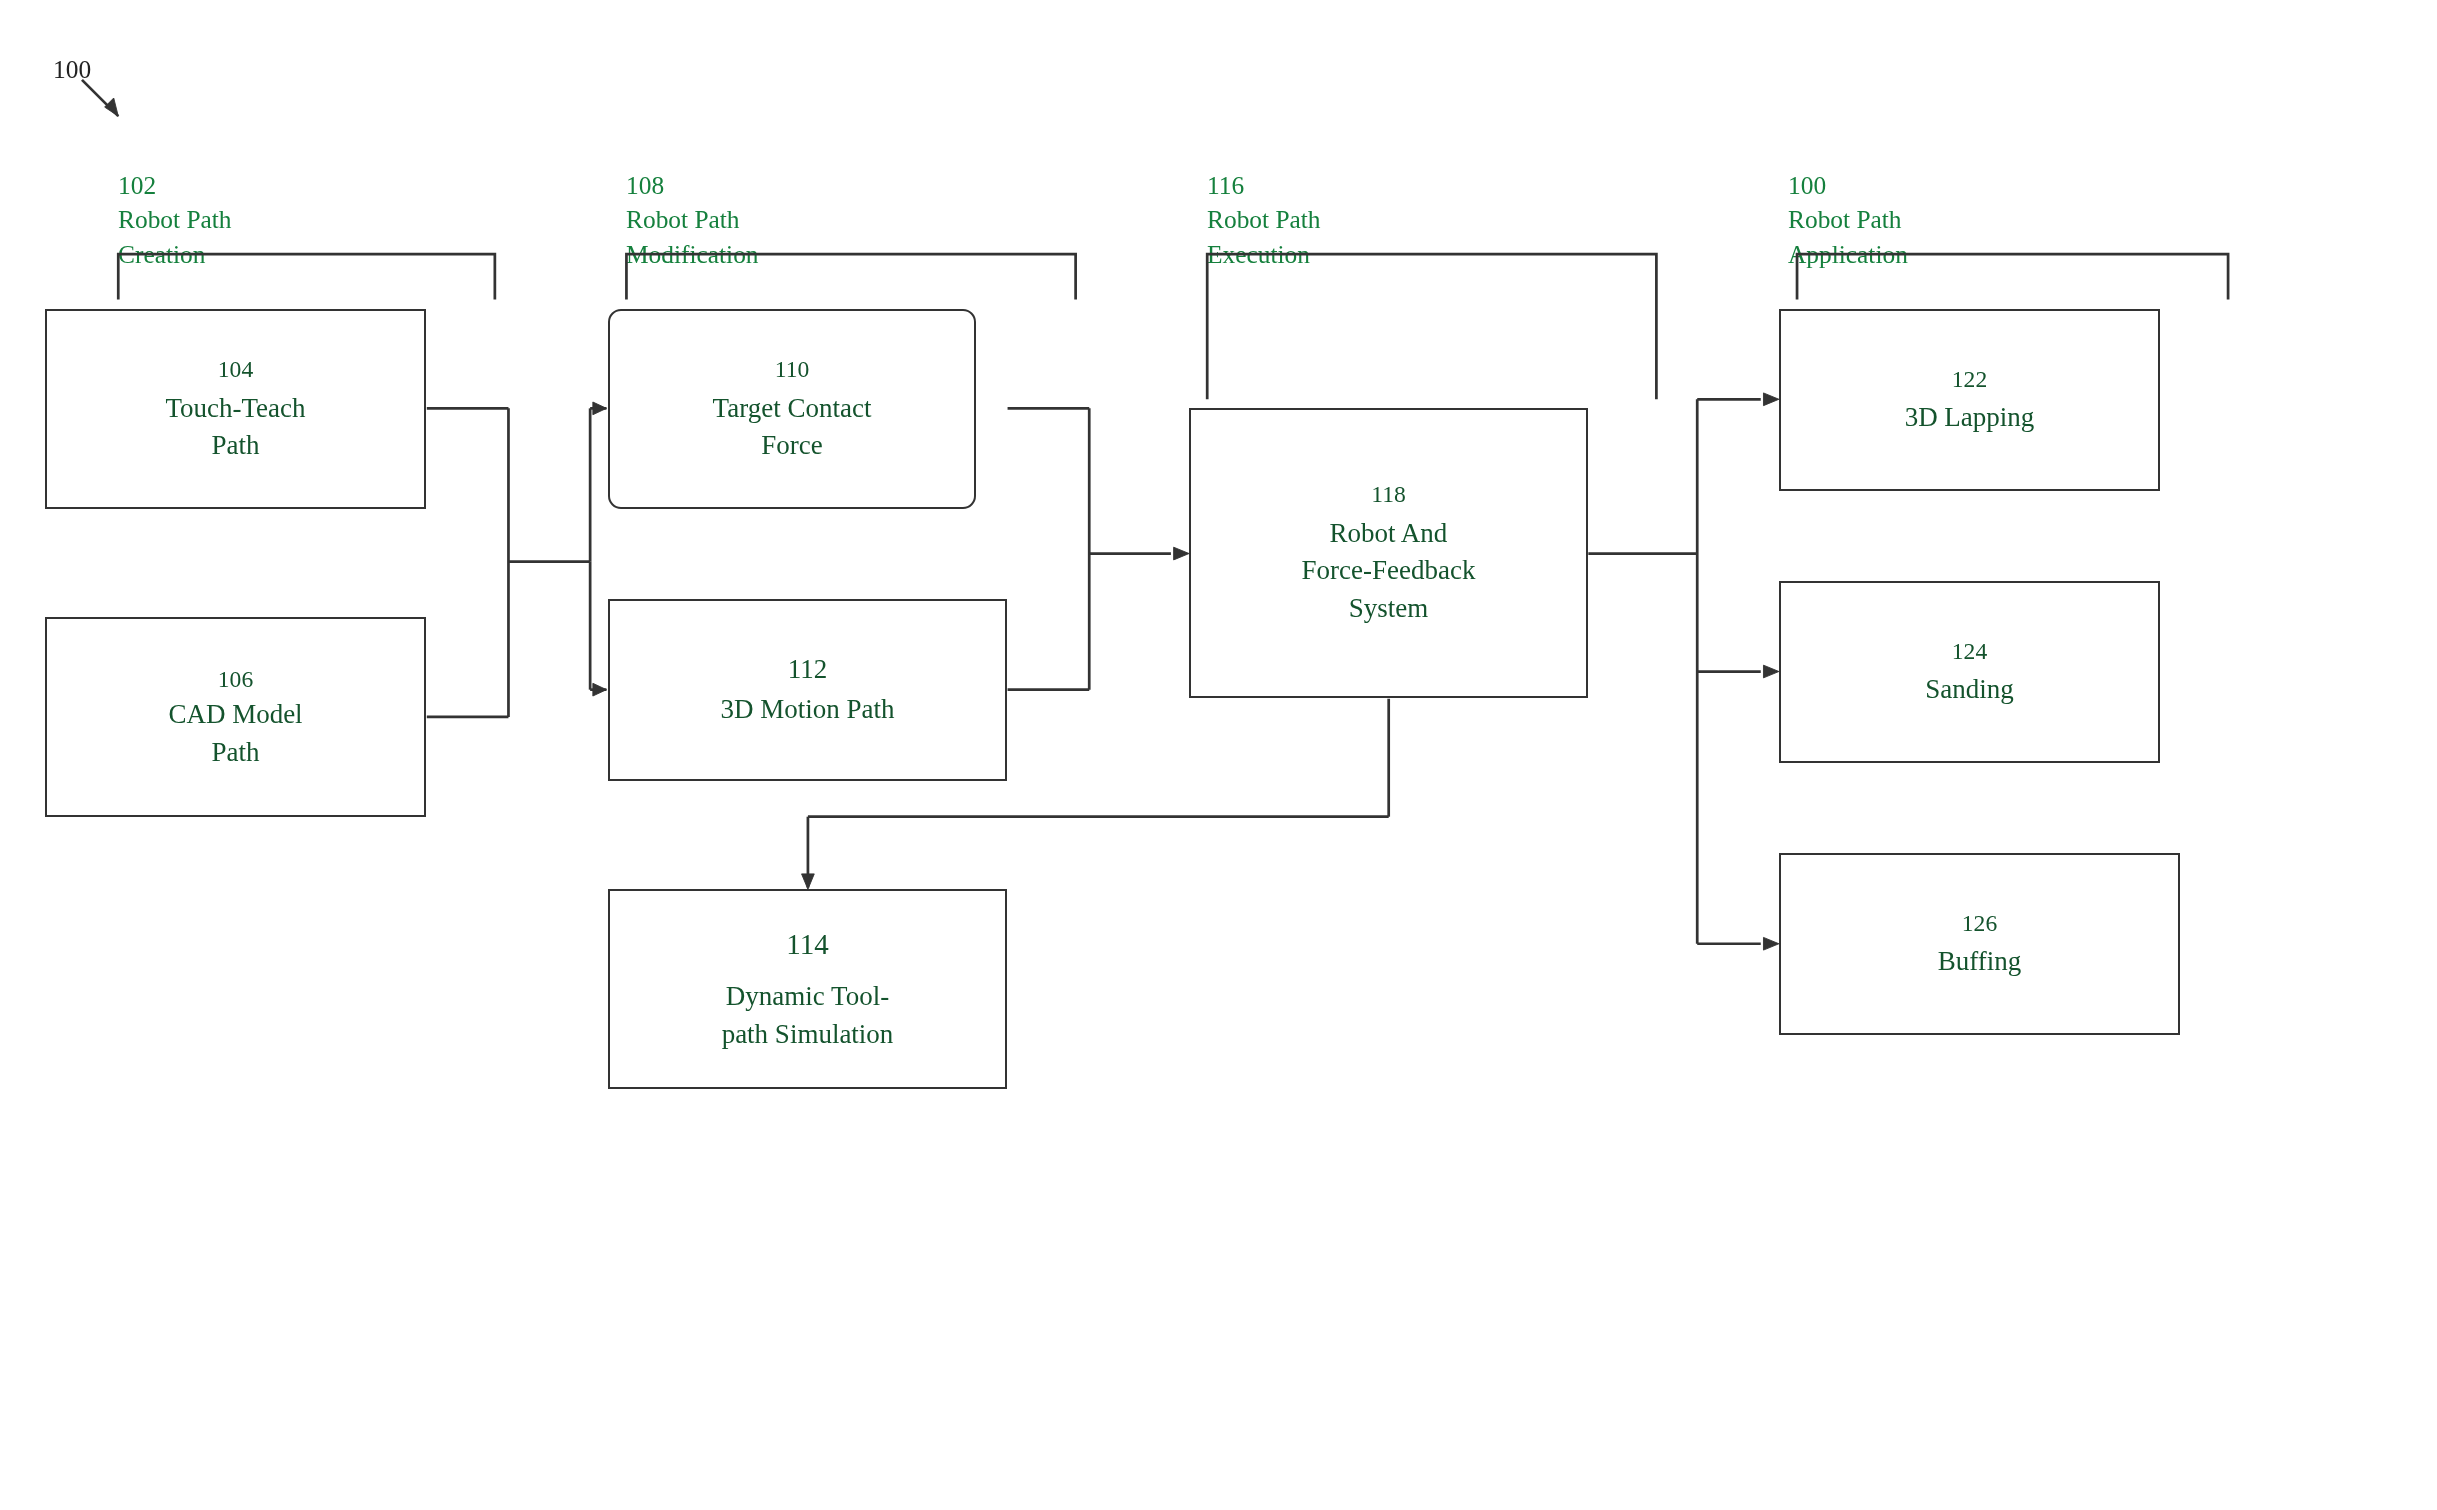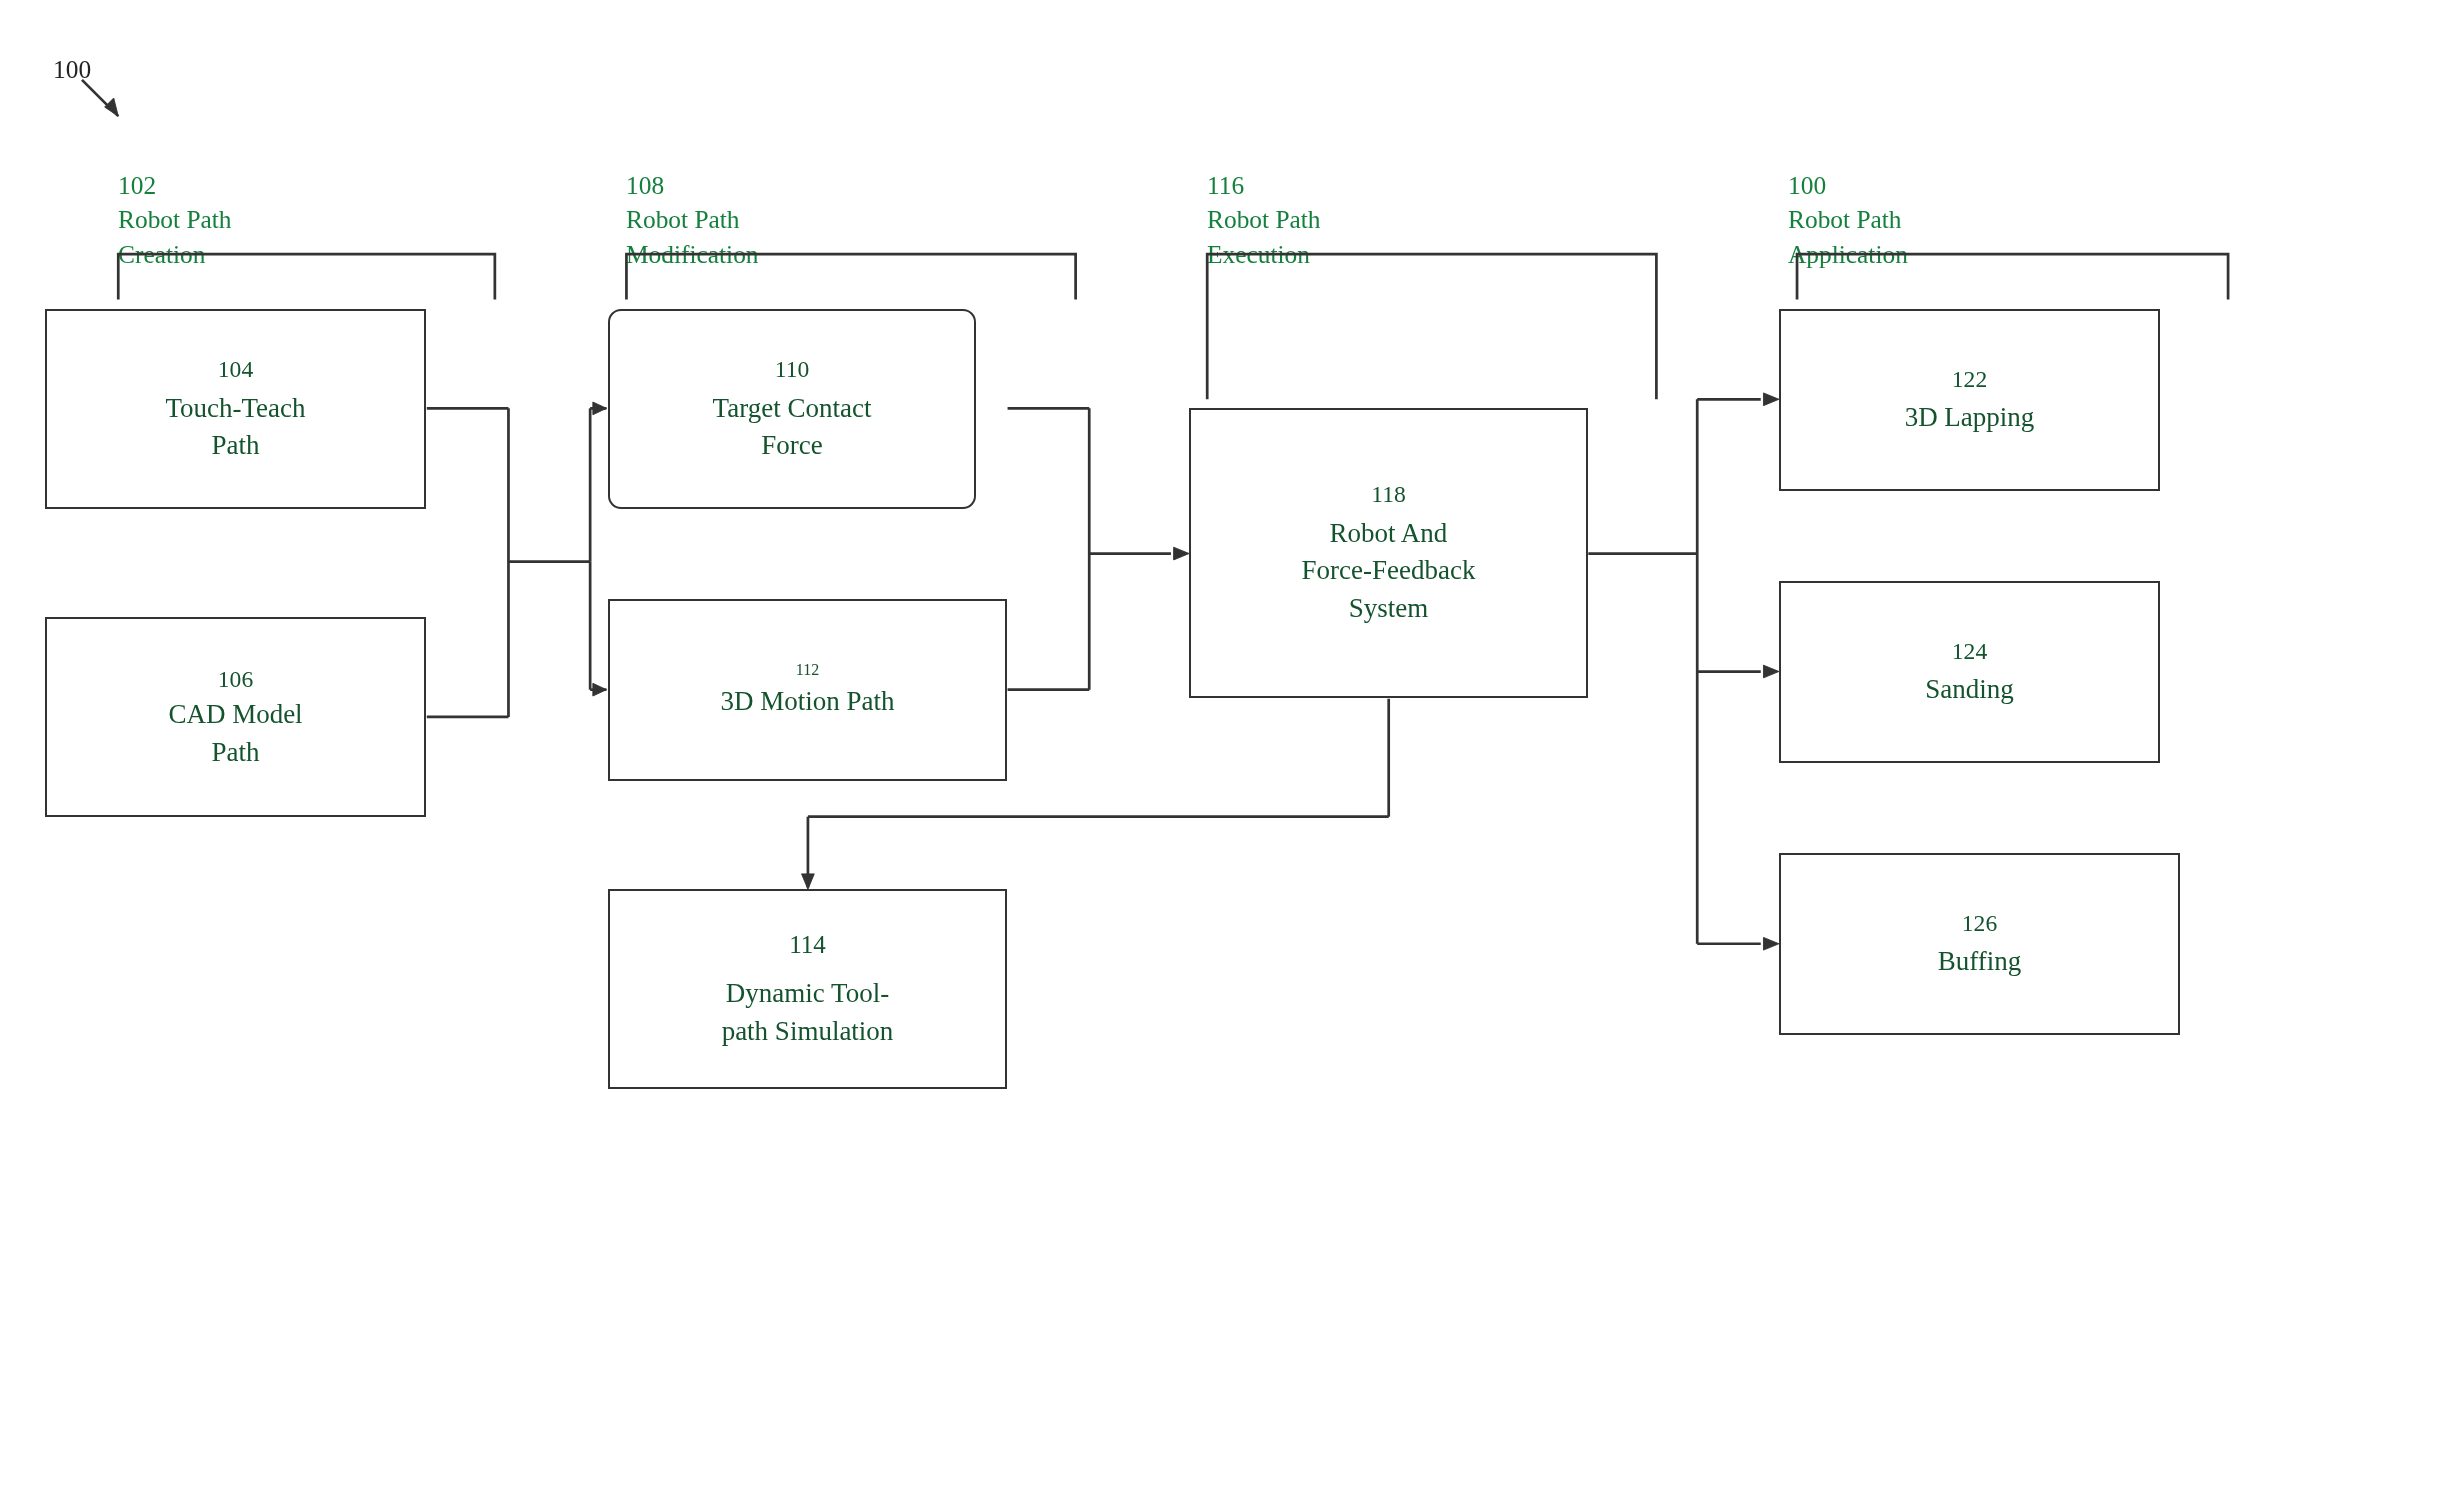--- a/index.html
+++ b/index.html
@@ -96,26 +96,26 @@
     <span style="font-size:23.6px; margin-bottom:0;">106</span>
     <span>CAD Model<br>Path</span>
   </div>
 
   <div class="box" style="left:608px; top:309px; width:368px; height:200px;border-radius:13px;">
     <span style="font-size:23.6px; margin-bottom:3.6px;">110</span>
     <span>Target Contact<br>Force</span>
   </div>
 
   <div class="box" style="left:608px; top:599px; width:399px; height:182px;">
-    <span style="font-size:16px; margin-bottom:2px;">112</span>
+    <span style="font-size:27px; margin-bottom:2px;">112</span>
     <span>3D Motion Path</span>
   </div>
 
   <div class="box" style="left:608px; top:889px; width:399px; height:200px;">
-    <span style="font-size:25px; margin-bottom:13px;">114</span>
+    <span style="font-size:29px; margin-bottom:13px;">114</span>
     <span>Dynamic Tool-<br>path Simulation</span>
   </div>
 
   <div class="box" style="left:1189px; top:408px; width:399px; height:290px;">
     <span style="font-size:23.6px; margin-bottom:3.6px;">118</span>
     <span>Robot And<br>Force-Feedback<br>System</span>
   </div>
 
   <div class="box" style="left:1779px; top:309px; width:381px; height:182px;">
     <span style="font-size:23.6px; margin-bottom:3.6px;">122</span>

